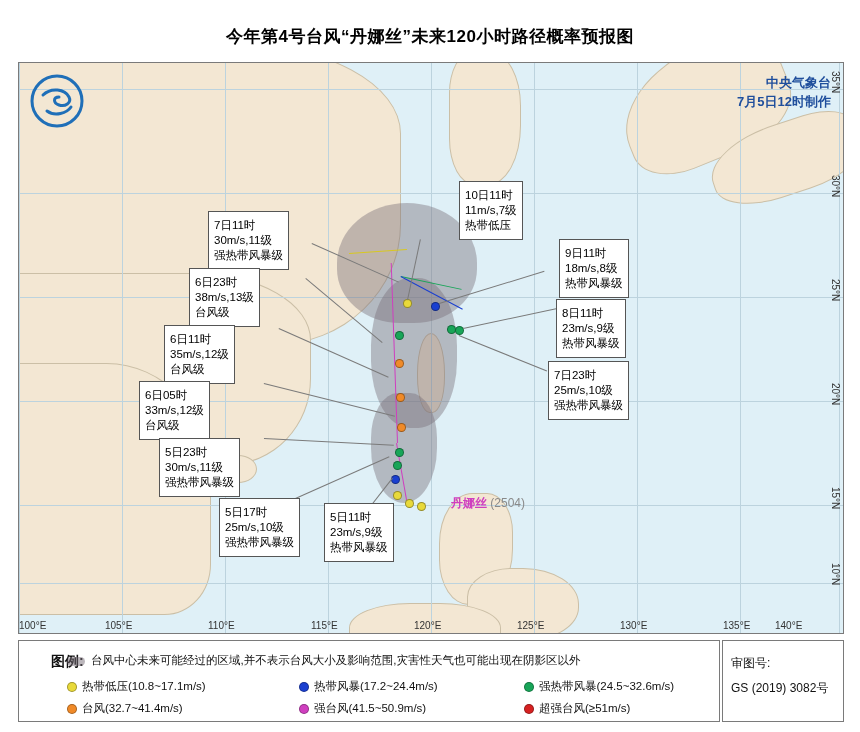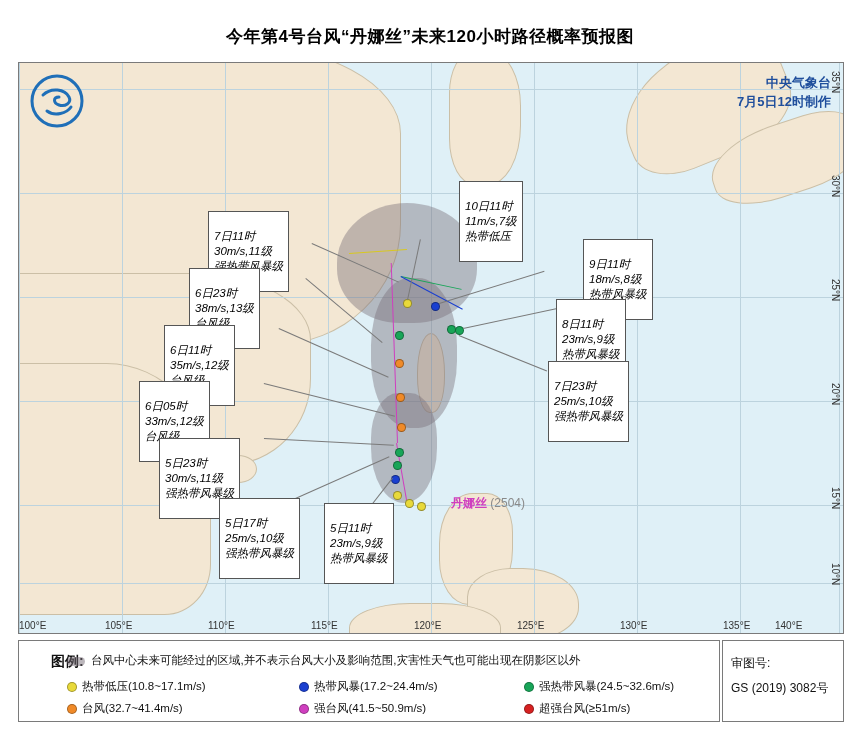--- a/index.html
+++ b/index.html
@@ -62,25 +62,24 @@
     background:rgba(120,110,120,0.42);
     border:0;
   }
   
   .callout{
     position:absolute;
     background:#ffffff;
     border:1px solid #555;
     font-size:11.5px;
     line-height:15px;
-    padding:17px 5px;
+    padding:6px 5px;
     color:#000;
     white-space:nowrap;
     text-align:left;
-    font-style:italic;
   }
   .leader{
     position:absolute;
     height:1px;
     background:#7a7a7a;
     transform-origin:0 0;
   }
   .dot{
     position:absolute;width:7px;height:7px;border-radius:50%;
     border:1px solid rgba(0,0,0,.35);
@@ -232,21 +231,21 @@
   <div class="leader" style="left:420px;top:240px;width:110px;transform:rotate(-17deg);"></div>
   <div class="leader" style="left:444px;top:265px;width:95px;transform:rotate(-12deg);"></div>
   <div class="leader" style="left:440px;top:272px;width:95px;transform:rotate(22deg);"></div>
 
   <div class="callout" style="left:440px;top:118px;">
     <div>10日11时</div>
     <div>11m/s,7级</div>
     <div>热带低压</div>
   </div>
 
-  <div class="callout" style="left:540px;top:176px;margin-left:24px;">
+  <div class="callout" style="left:540px;top:176px;">
     <div>9日11时</div>
     <div>18m/s,8级</div>
     <div>热带风暴级</div>
   </div>
 
   <div class="callout" style="left:537px;top:236px;">
     <div>8日11时</div>
     <div>23m/s,9级</div>
     <div>热带风暴级</div>
   </div>

